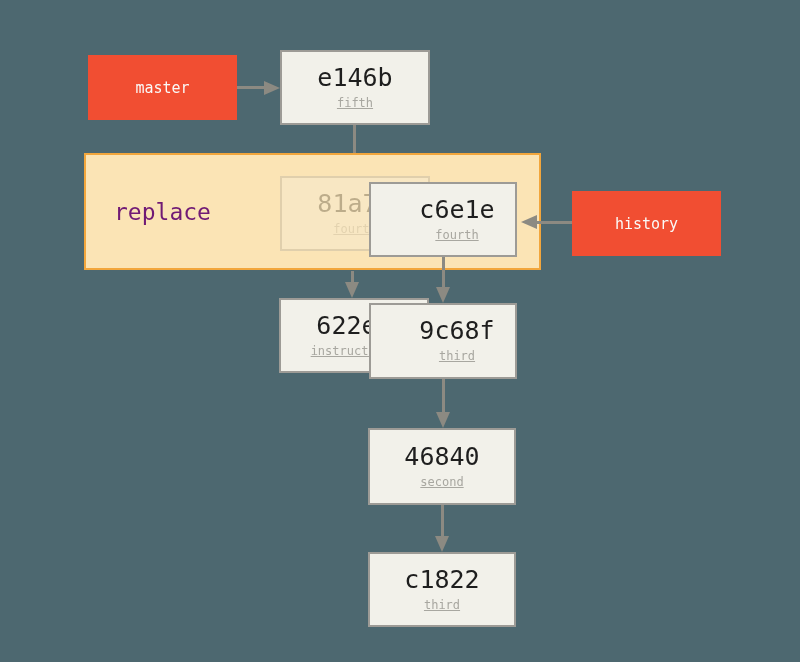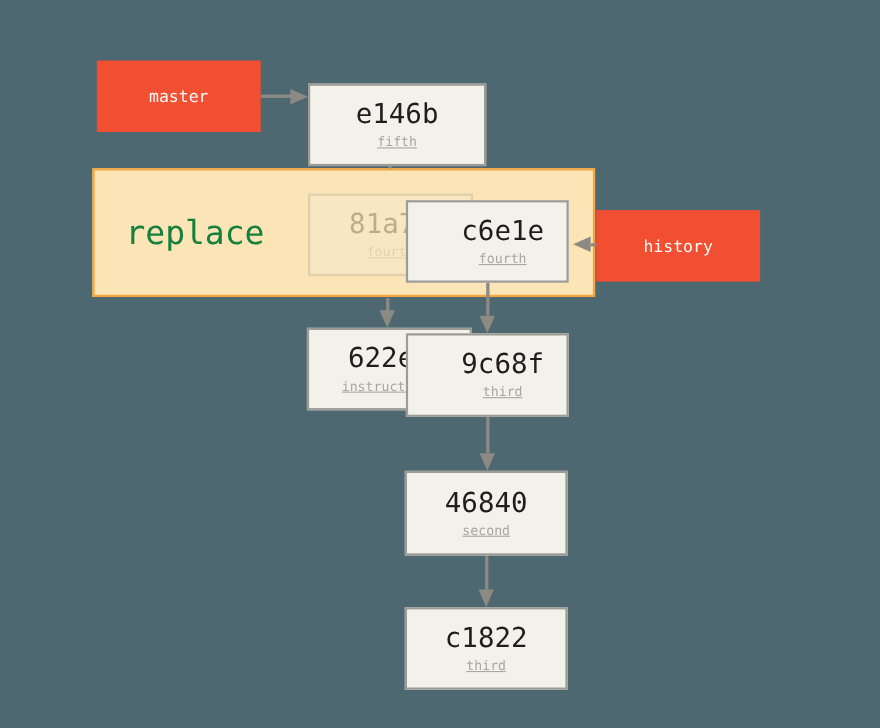--- a/index.html
+++ b/index.html
@@ -58,22 +58,22 @@
     left: 84px; top: 153px;
     width: 457px; height: 117px;
     background: #FBE4B5;
     border: 2.5px solid #F2A63C;
     z-index: 1;
   }
   .group-box .group-label {
     position: absolute;
     left: 28px; top: 50%;
     transform: translateY(-50%);
-    font-size: 30px;
-    color: #15803d;
+    font-size: 23px;
+    color: #701a75;
     white-space: nowrap;
   }
 
   
   .edge-line { position: absolute; background: #8C8A82; z-index: 3; }
   .arrowhead { position: absolute; width: 0; height: 0; z-index: 3; }
   .arrowhead.right { border-top: 7px solid transparent; border-bottom: 7px solid transparent; border-left: 16px solid #8C8A82; }
   .arrowhead.left  { border-top: 7px solid transparent; border-bottom: 7px solid transparent; border-right: 16px solid #8C8A82; }
   .arrowhead.down  { border-left: 7px solid transparent; border-right: 7px solid transparent; border-top: 16px solid #8C8A82; }
 </style>
@@ -82,21 +82,21 @@
 
 <div class="stage">
 
   <div class="ref-label" style="left:88px; top:55px; width:149px; height:65px;">
     <span>master</span>
   </div>
 
   <div class="edge-line" style="left:237px; top:86px; width:28px; height:3px;"></div>
   <div class="arrowhead right" style="left:264px; top:81px;"></div>
 
-  <div class="commit" style="left:280px; top:50px; width:162px; height:75px;margin-top:26px;">
+  <div class="commit" style="left:280px; top:50px; width:150px; height:75px;">
     <div class="hash">e146b</div>
     <div class="msg">fifth</div>
   </div>
 
   <div class="edge-line" style="left:353px; top:125px; width:3px; height:28px;"></div>
 
   <div class="group-box">
     <div class="group-label">replace</div>
   </div>
 
@@ -109,21 +109,21 @@
   <div class="arrowhead down" style="left:345px; top:282px;"></div>
 
   <div class="edge-line" style="left:442px; top:256px; width:3px; height:31px;"></div>
   <div class="arrowhead down" style="left:436px; top:287px;"></div>
 
   <div class="commit top" style="left:369px; top:182px; width:148px; height:75px;">
     <div class="hash">c6e1e</div>
     <div class="msg">fourth</div>
   </div>
 
-  <div class="ref-label" style="left:542px; top:191px; width:149px; height:65px;">
+  <div class="ref-label" style="left:572px; top:191px; width:149px; height:65px;">
     <span>history</span>
   </div>
 
   <div class="edge-line" style="left:537px; top:221px; width:35px; height:3px;"></div>
   <div class="arrowhead left" style="left:521px; top:215px;"></div>
 
   <div class="commit" style="left:279px; top:298px; width:150px; height:75px;">
     <div class="hash">622e8</div>
     <div class="msg">instructions</div>
   </div>

